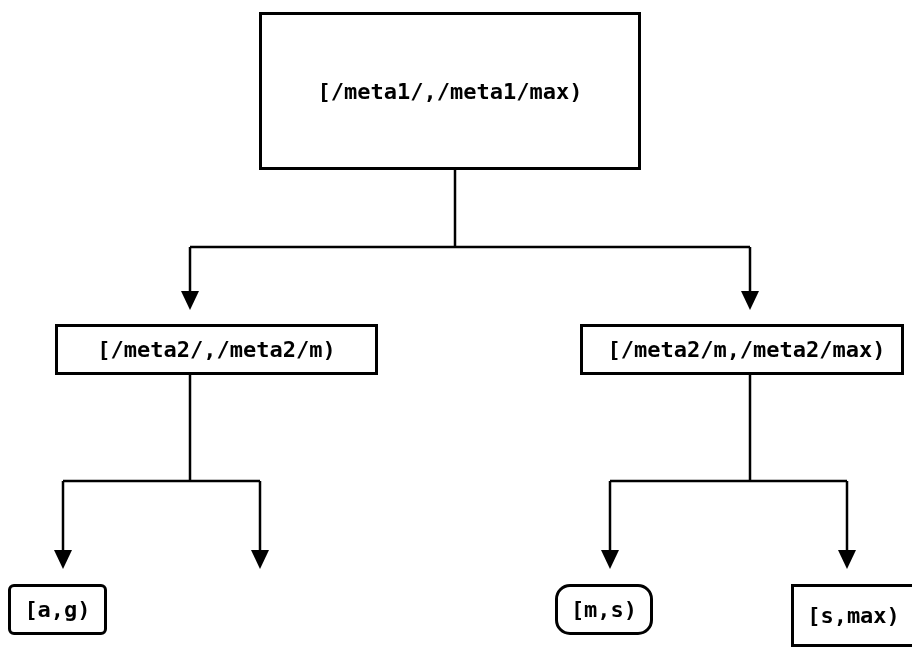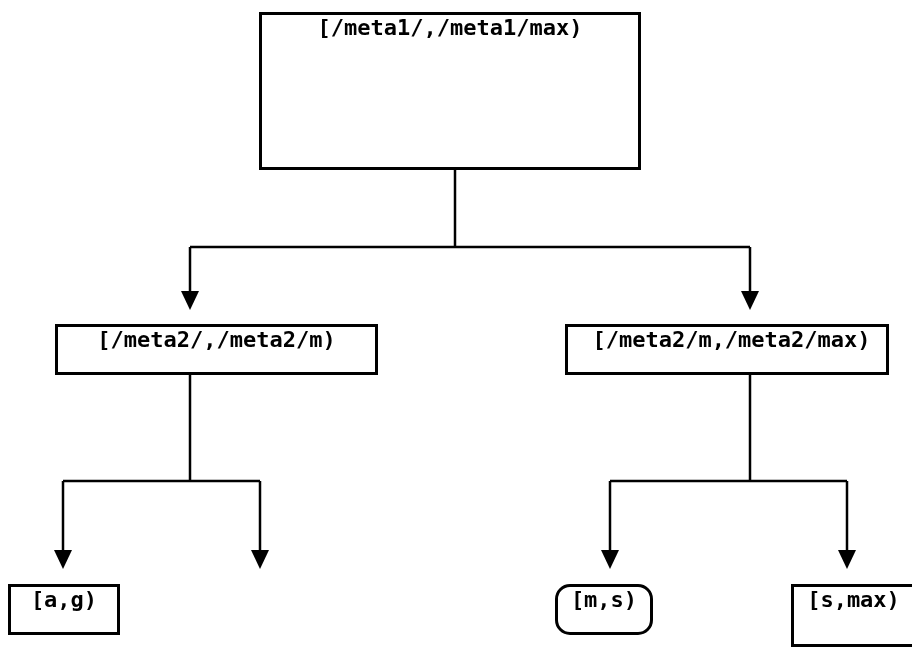--- a/index.html
+++ b/index.html
@@ -21,30 +21,31 @@
     top: 0;
     width: 912px;
     height: 652px;
   }
   .node {
     position: absolute;
     box-sizing: border-box;
     border: 3px solid #000000;
     background: #ffffff;
     display: flex;
+    align-items: center;
     justify-content: center;
     font-size: 22px;
     font-weight: bold;
     color: #000000;
     white-space: nowrap;
   }
   .node-root      { left: 259px; top: 12px;  width: 382px; height: 158px; }
   .node-mid-left  { left: 22px;  top: 324px; width: 323px; height: 51px; margin-left: 33px; }
-  .node-mid-right { left: 565px; top: 324px; width: 324px; height: 51px; padding-left: 9px; }
-  .node-leaf-ag   { left: 8px;   top: 584px; width: 112px;  height: 51px; }
+  .node-mid-right { left: 580px; top: 324px; width: 324px; height: 51px; padding-left: 9px; }
+  .node-leaf-ag   { left: 8px;   top: 584px; width: 99px;  height: 51px; border-radius: 6px; }
   .node-leaf-gm   { left: 205px; top: 584px; width: 98px;  height: 51px; }
   .node-leaf-ms   { left: 555px; top: 584px; width: 98px;  height: 51px; border-radius: 15px; }
   .node-leaf-smax { left: 791px; top: 584px; width: 125px; height: 63px; }
 </style>
 </head>
 <body>
 
 <div class="canvas">
 
   <svg class="edges-svg" viewBox="0 0 912 652" xmlns="http://www.w3.org/2000/svg">

